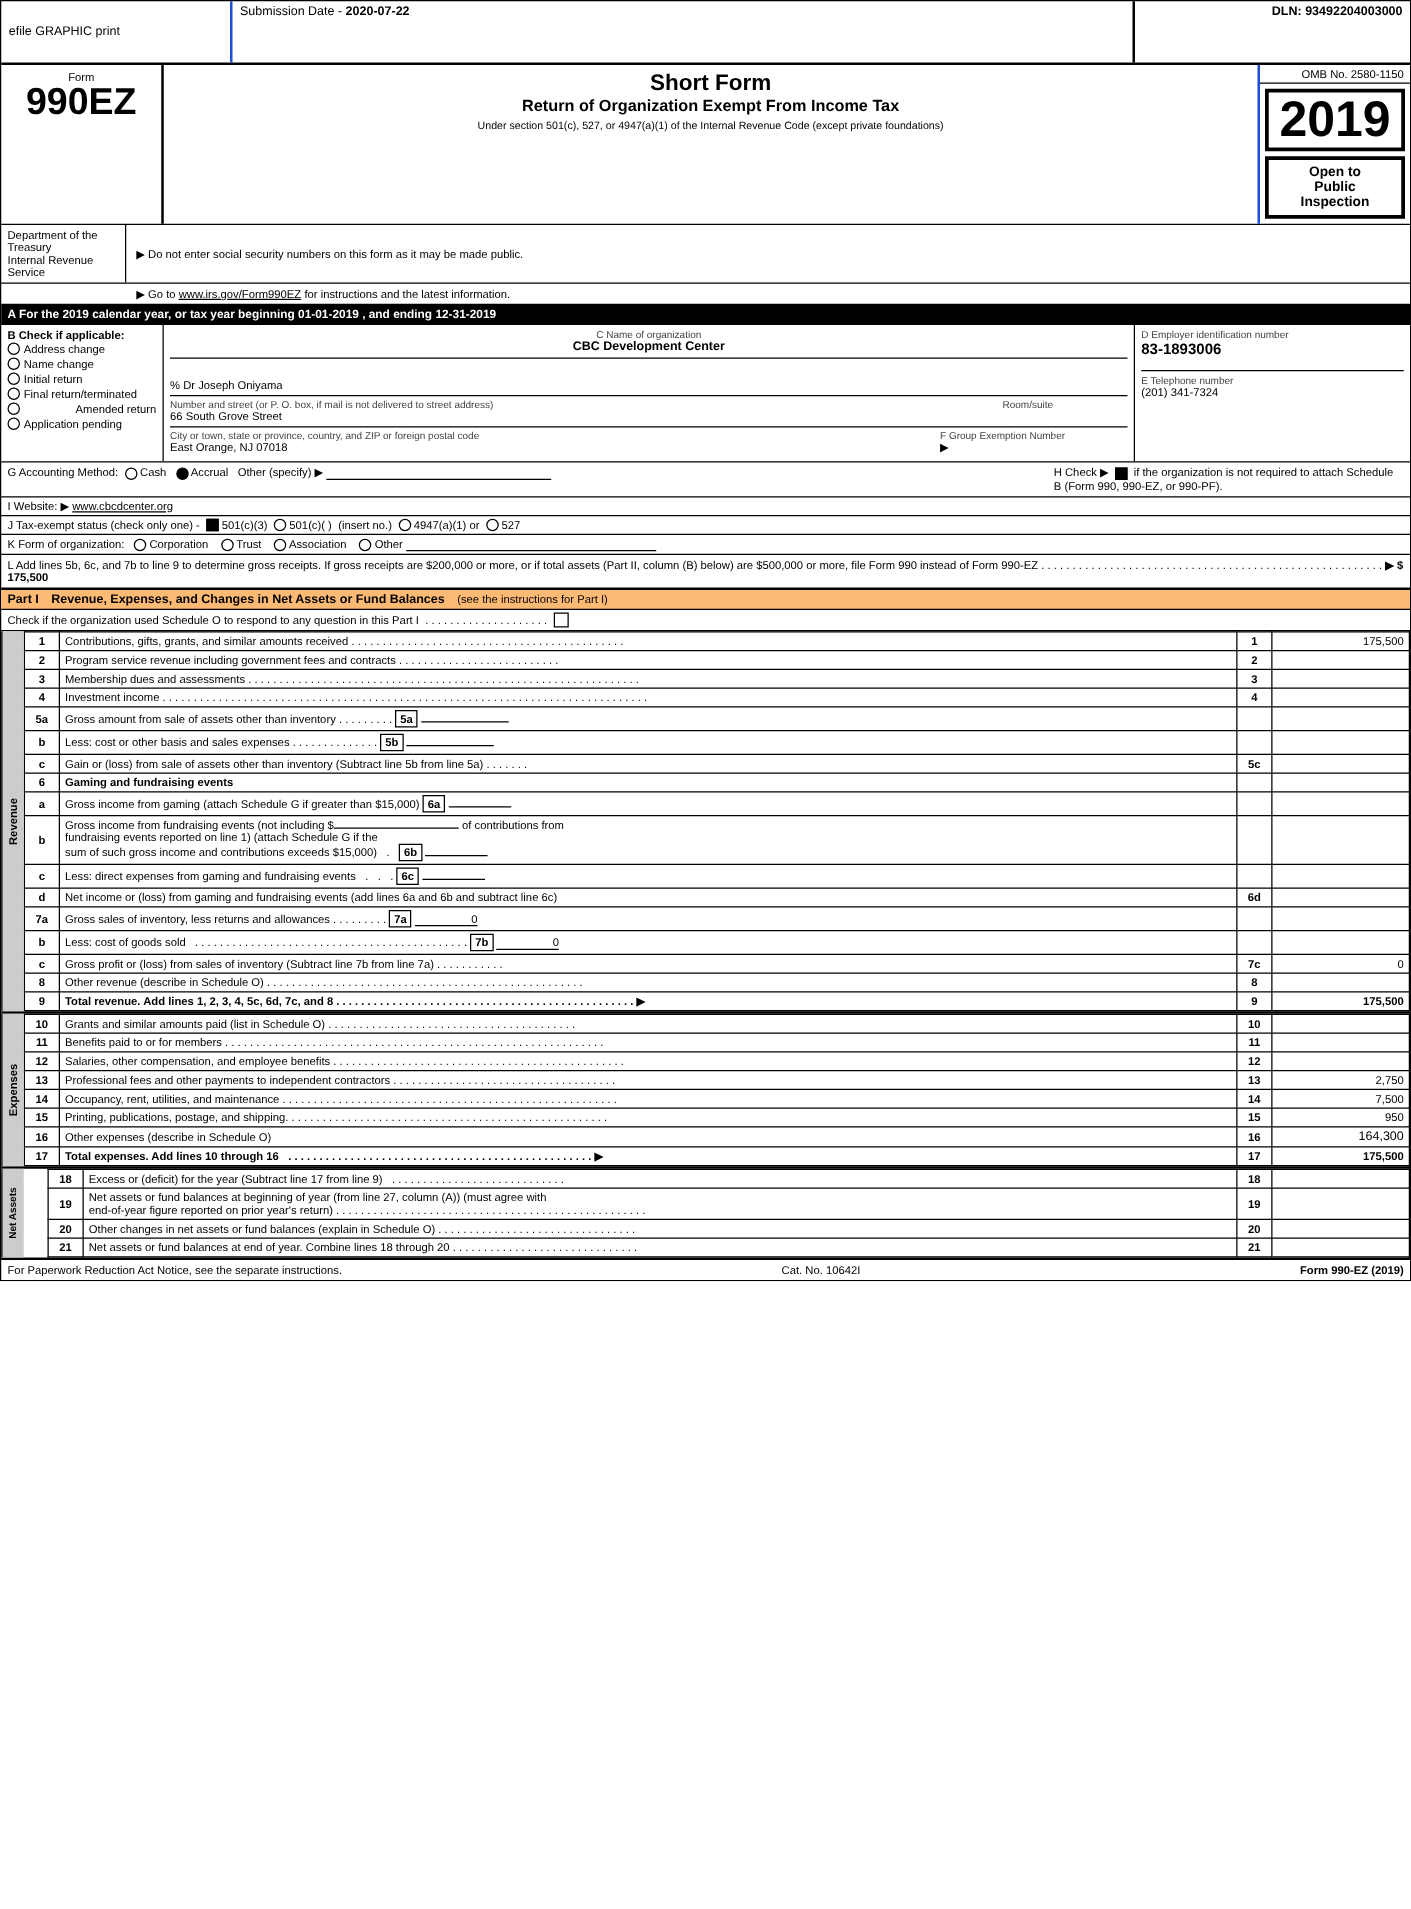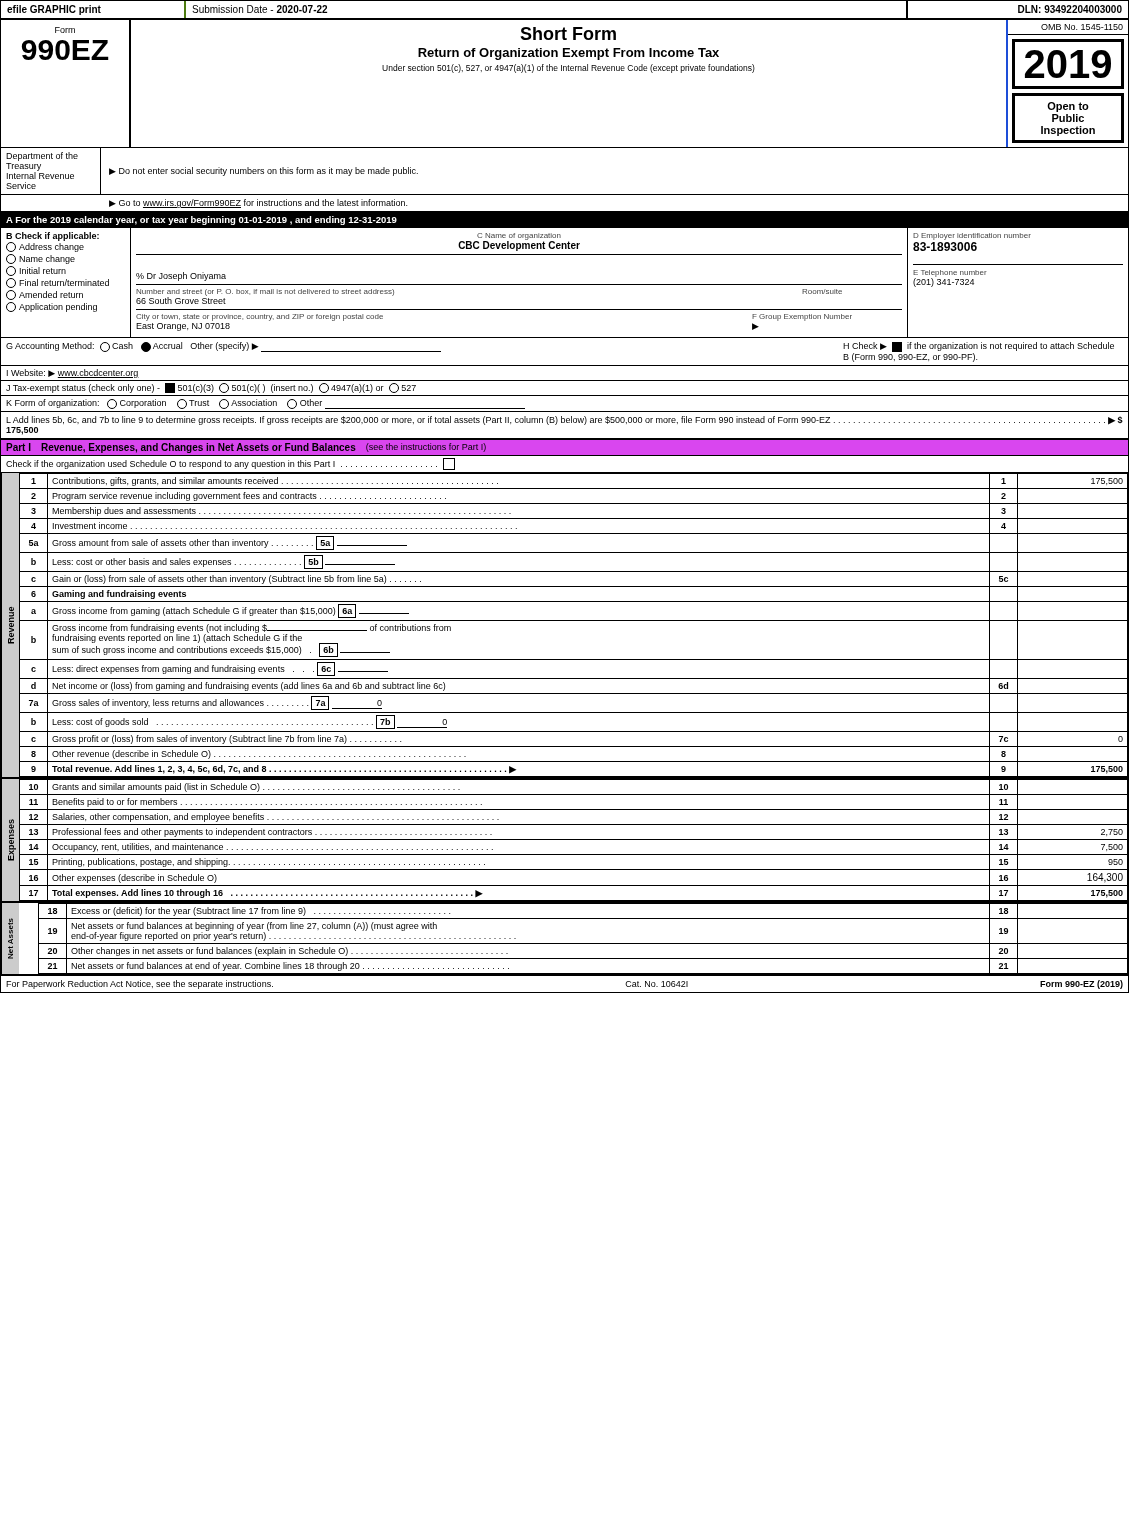--- a/index.html
+++ b/index.html
@@ -6,21 +6,21 @@
     body { font-family: Arial, sans-serif; font-size: 10px; background: #fff; color: #000; width: 1129px; }
     
     .page { width: 1129px; padding: 0; border: 1px solid #000; }
   </style>
 </head>
 <body>
 
 <div class="page">
 
   <div style="display:flex; border-bottom:2px solid #000;">
-    <div style="flex:0 0 185px; border-right:2px solid #4d7c0f; padding:3px 6px; font-weight:bold; font-size:10px;">efile GRAPHIC print</div>
+    <div style="flex:0 0 185px; border-right:2px solid #1d4ed8; padding:19px 6px; font-weight:normal; font-size:10px;">efile GRAPHIC print</div>
     <div style="flex:1; border-right:2px solid #000; padding:3px 6px; font-size:10px;">
       <span>Submission Date -</span>
       <strong><span>2020-07-22</span></strong>
     </div>
     <div style="flex:0 0 220px; padding:3px 6px; font-size:10px; font-weight:bold; text-align:right;">
       <span>DLN:</span>
       <span>93492204003000</span>
     </div>
   </div>
 
@@ -31,21 +31,21 @@
       <div style="font-size:30px; font-weight:bold; line-height:1;">990EZ</div>
     </div>
 
     <div style="flex:1; border-right:2px solid #1d4ed8; padding:4px 8px; text-align:center;">
       <div style="font-size:18px; font-weight:bold;">Short Form</div>
       <div style="font-size:13px; font-weight:bold;">Return of Organization Exempt From Income Tax</div>
       <div style="font-size:8.5px; margin-top:3px;">Under section 501(c), 527, or 4947(a)(1) of the Internal Revenue Code (except private foundations)</div>
     </div>
 
     <div style="flex:0 0 120px; display:flex; flex-direction:column;">
-      <div style="text-align:right; font-size:9px; padding:2px 5px; border-bottom:1px solid #000;">OMB No. 1545-1150</div>
+      <div style="text-align:right; font-size:9px; padding:2px 5px; border-bottom:1px solid #000;">OMB No. 2580-1150</div>
       <div style="border:3px solid #000; margin:4px; text-align:center; padding:2px;">
         <div style="font-size:40px; font-weight:bold; line-height:1;">2019</div>
       </div>
       <div style="border:3px solid #000; margin:0 4px 4px 4px; padding:4px; text-align:center;">
         <div style="font-weight:bold; font-size:11px;">Open to</div>
         <div style="font-weight:bold; font-size:11px;">Public</div>
         <div style="font-weight:bold; font-size:11px;">Inspection</div>
       </div>
     </div>
   </div>
@@ -86,21 +86,21 @@
         <span>Name change</span>
       </div>
       <div style="display:flex; align-items:center; gap:3px; padding:1px 0;">
         <span style="display:inline-block; width:10px; height:10px; border:1px solid #000; border-radius:50%;"></span>
         <span>Initial return</span>
       </div>
       <div style="display:flex; align-items:center; gap:3px; padding:1px 0;">
         <span style="display:inline-block; width:10px; height:10px; border:1px solid #000; border-radius:50%;"></span>
         <span>Final return/terminated</span>
       </div>
-      <div style="display:flex; align-items:center; gap:3px; padding:1px 0;">
+      <div style="display:flex; align-items:center; gap:3px; padding:1px 0;justify-content:space-between;">
         <span style="display:inline-block; width:10px; height:10px; border:1px solid #000; border-radius:50%;"></span>
         <span>Amended return</span>
       </div>
       <div style="display:flex; align-items:center; gap:3px; padding:1px 0;">
         <span style="display:inline-block; width:10px; height:10px; border:1px solid #000; border-radius:50%;"></span>
         <span>Application pending</span>
       </div>
     </div>
 
     <div style="flex:1; border-right:1px solid #000; padding:3px 5px; font-size:9px;">
@@ -193,21 +193,21 @@
     <span style="display:inline-block; width:200px; border-bottom:1px solid #000;">&nbsp;</span>
   </div>
 
   <div style="border-bottom:2px solid #000; padding:3px 5px; font-size:9px;">
     <span>L Add lines 5b, 6c, and 7b to line 9 to determine gross receipts. If gross receipts are $200,000 or more, or if total assets (Part II, column (B) below) are $500,000 or more, file Form 990 instead of Form 990-EZ</span>
     <span>. . . . . . . . . . . . . . . . . . . . . . . . . . . . . . . . . . . . . . . . . . . . . . . . . . . . . . .</span>
     <strong><span>▶ $</span>
     <span>175,500</span></strong>
   </div>
 
-  <div style="background:#d946ef; padding:2px 5px; font-size:10px; font-weight:bold; border-bottom:1px solid #000; display:flex; gap:10px;">
+  <div style="background:#fdba74; padding:2px 5px; font-size:10px; font-weight:bold; border-bottom:1px solid #000; display:flex; gap:10px;">
     <span>Part I</span>
     <span>Revenue, Expenses, and Changes in Net Assets or Fund Balances</span>
     <span style="font-weight:normal; font-size:9px;">(see the instructions for Part I)</span>
   </div>
 
   <div style="border-bottom:1px solid #000; padding:2px 5px; font-size:9px; display:flex; align-items:center; gap:5px;">
     <span>Check if the organization used Schedule O to respond to any question in this Part I</span>
     <span>. . . . . . . . . . . . . . . . . . . .</span>
     <span style="display:inline-block; width:12px; height:12px; border:1px solid #000;"></span>
   </div>

